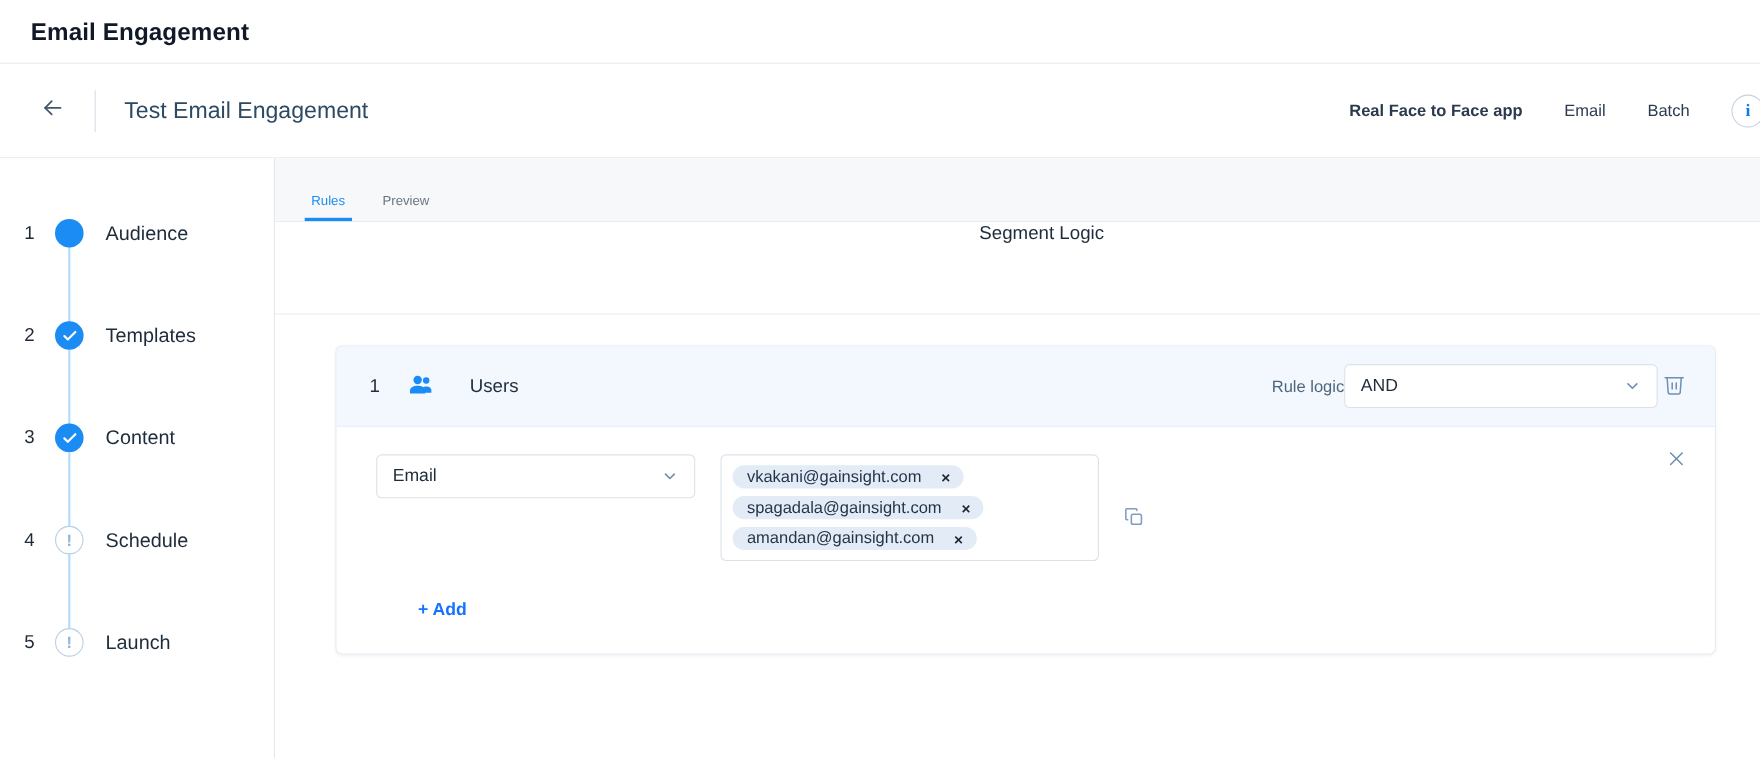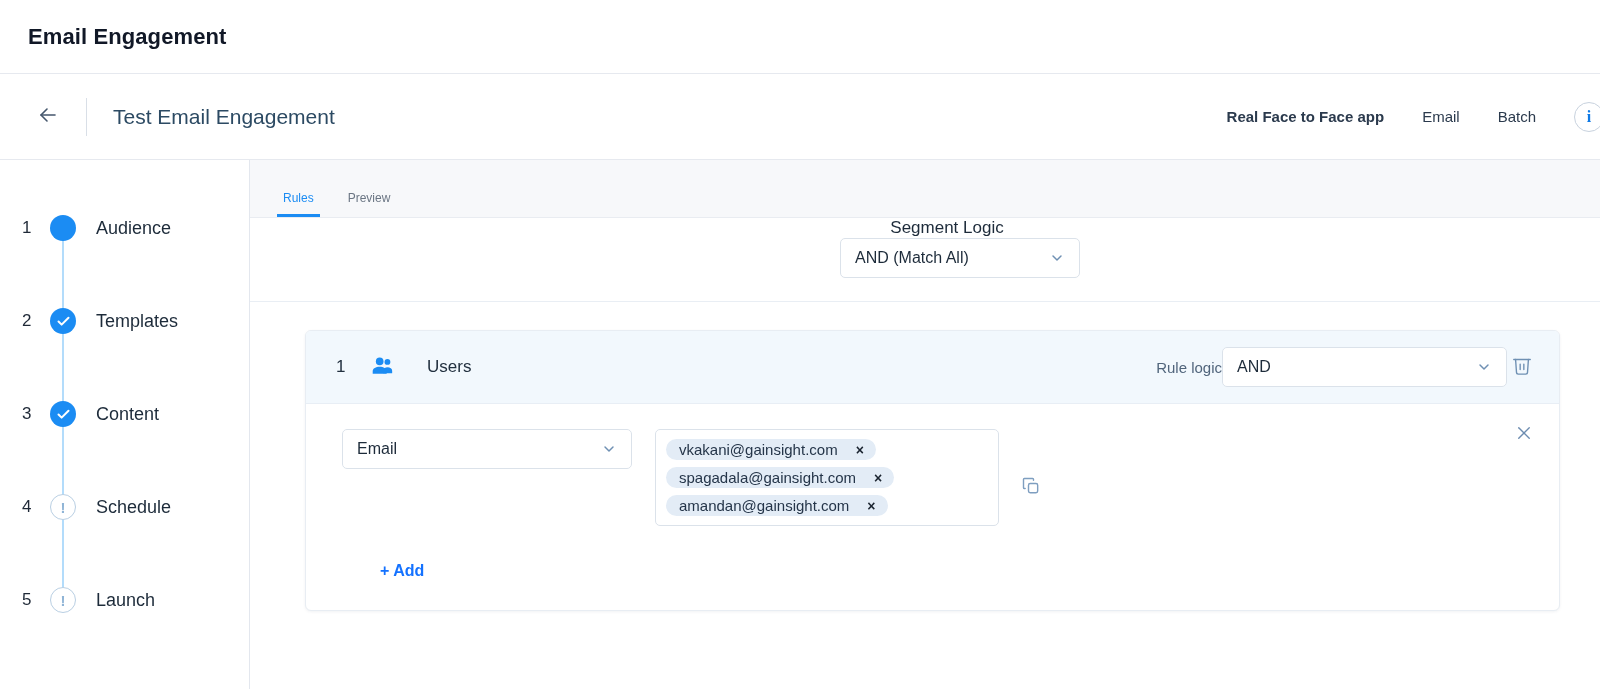--- a/index.html
+++ b/index.html
@@ -6,21 +6,21 @@
   html, body {
     width: 1600px; height: 689px;
     background: #ffffff;
     font-family: "Liberation Sans", sans-serif;
     -webkit-font-smoothing: antialiased;
     overflow: hidden;
   }
 
   
   .app-titlebar {
-    height: 74px;
+    height: 58px;
     display: flex; align-items: center;
     padding-left: 28px;
     background: #ffffff;
     border-bottom: 1px solid #e6e9ef;
   }
   .app-title {
     font-size: 22px; font-weight: 700; color: #111827;
     letter-spacing: .1px;
   }
 
@@ -315,28 +315,20 @@
 
     <div class="tabbar">
       <div class="tab active">Rules</div>
       <div class="tab">Preview</div>
     </div>
 
     <div class="panel">
 
       <div class="segment-row">
         <div class="segment-label">Segment Logic</div>
-        <div class="select" style="width:240px;">
-          <span class="val">AND (Match All)</span>
-          <span class="chev">
-            <svg width="16" height="16" viewBox="0 0 24 24" fill="none" stroke="currentColor" stroke-width="2.2" stroke-linecap="round" stroke-linejoin="round">
-                <polyline points="6 9 12 15 18 9"></polyline>
-              </svg>
-          </span>
-        </div>
       </div>
 
       <div class="rule-card">
 
         <div class="rule-head">
           <div class="rule-index">1</div>
           <div class="users-icon">
             <svg width="27" height="27" viewBox="0 0 24 24" fill="currentColor">
               <circle cx="15.5" cy="7" r="2.6"></circle>
               <path d="M11.6 17h8.1v-2.1c0-1.9-1.9-3.1-4.1-3.1-2.1 0-4 1.2-4 3.1V17z"></path>

